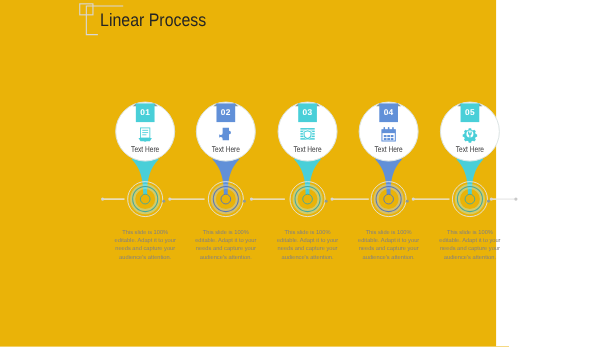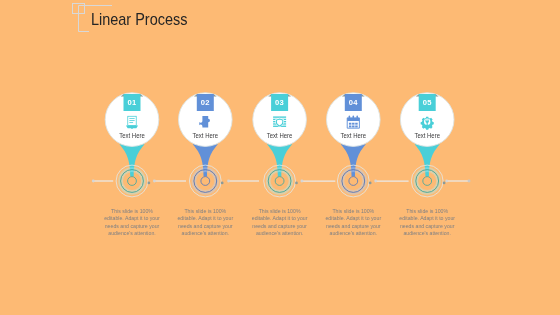--- a/index.html
+++ b/index.html
@@ -1,19 +1,19 @@
 <!DOCTYPE html>
 <html><head>
 <meta charset="utf-8">
 <title>Linear Process</title>
 <style>
   html,body{margin:0;padding:0;}
   body{width:560px;height:315px;background:#ffffff;overflow:hidden;
        font-family:"Liberation Sans",sans-serif;}
-  #slide{position:relative;width:560px;height:315px;background:#fdba74;}
+  #slide{position:relative;width:451px;height:315px;background:#eab308;}
   #title-deco{position:absolute;left:0;top:0;}
   #page-title{position:absolute;left:91px;top:9.6px;font-size:16.4px;color:#252525;
      font-weight:400;white-space:nowrap;transform:scaleX(0.882);transform-origin:0 0;}
   #diagram{position:absolute;left:0;top:0;}
   .lbl{font-family:"Liberation Sans",sans-serif;font-size:7.6px;fill:#3b3b3d;}
   .num{font-family:"Liberation Sans",sans-serif;font-size:7.6px;fill:#ffffff;
        font-weight:700;letter-spacing:0.3px;}
   .body{font-family:"Liberation Sans",sans-serif;font-size:5.2px;fill:#808083;}
 </style>
 </head>

